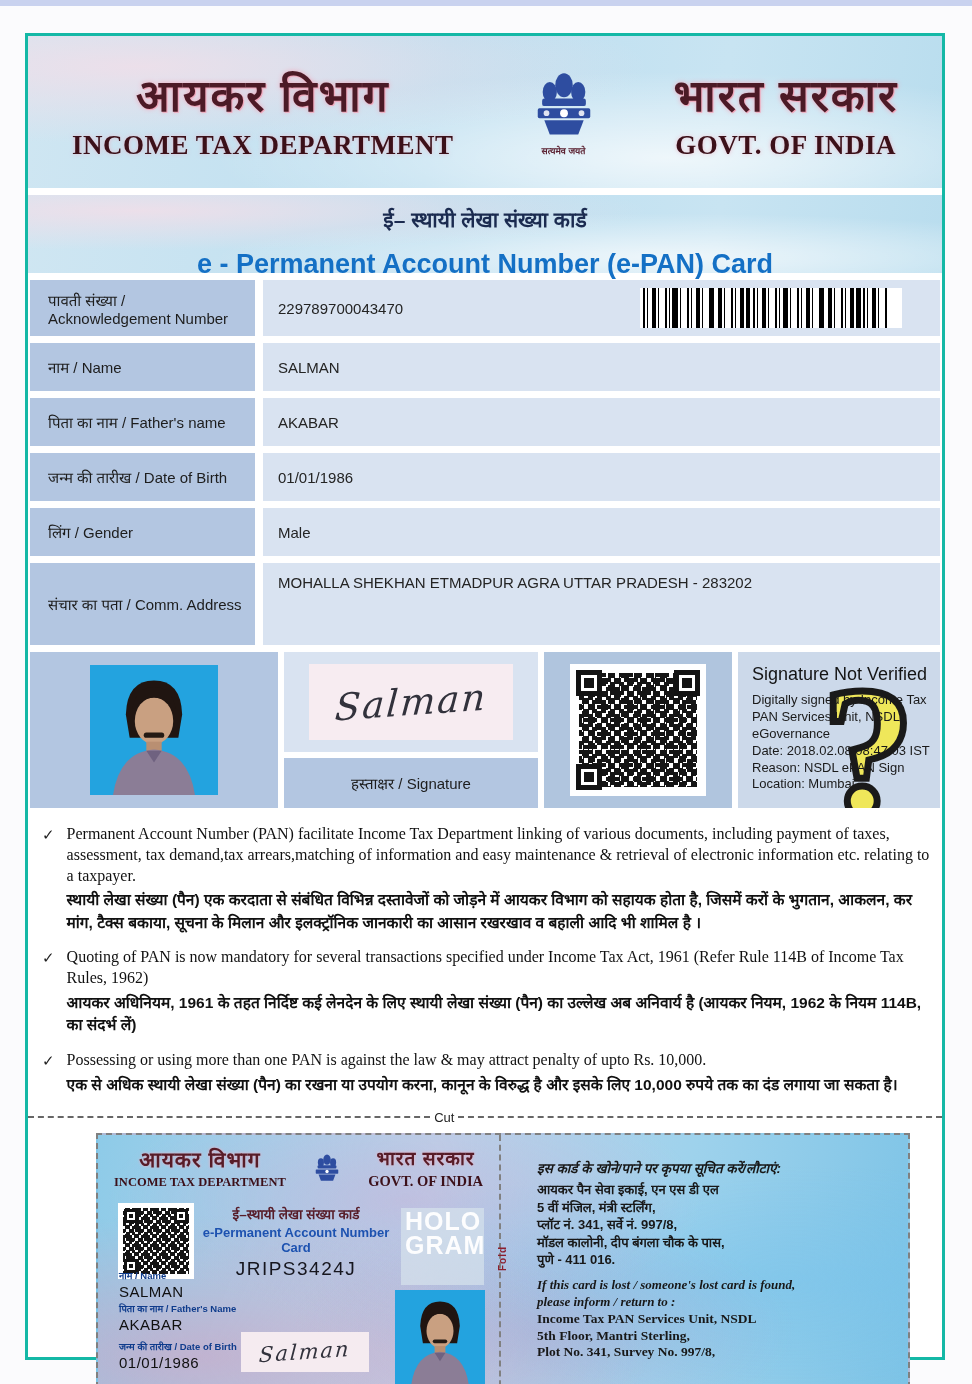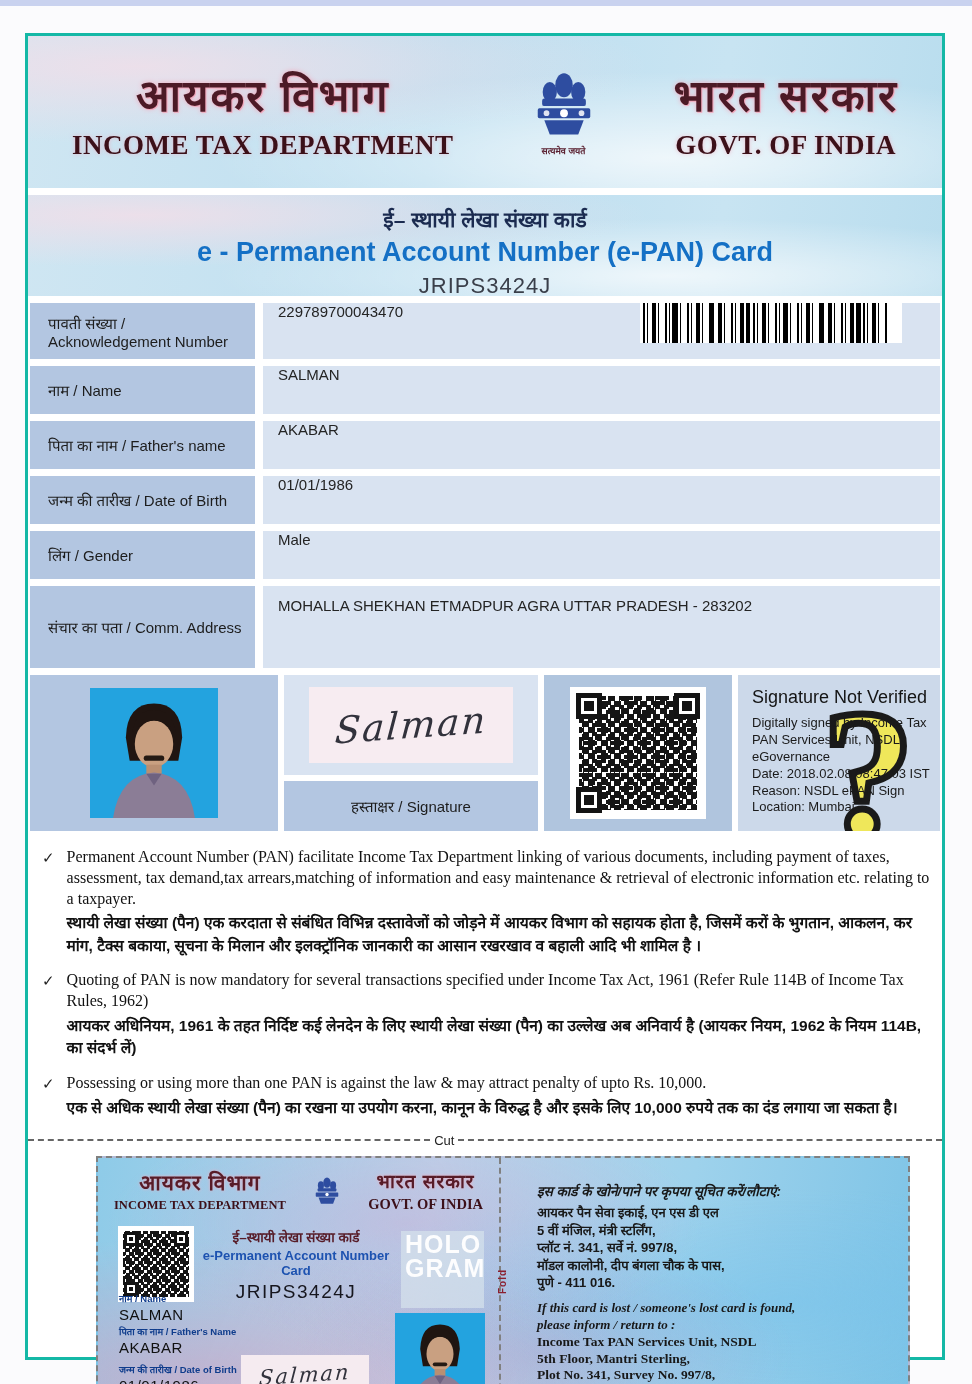--- a/index.html
+++ b/index.html
@@ -33,35 +33,35 @@
     font-family:"Liberation Serif", serif; font-weight:bold; font-size:27px;
     color:#3c1019; margin-top:6px; letter-spacing:.5px;
     text-shadow:0 0 4px rgba(240,168,188,.7);
   }
   .emblem-wrap { text-align:center; margin-top:4px; }
   .emblem-motto { font-size:9px; color:#5a2030; font-weight:bold; margin-top:1px; }
 
   .sep { height:7px; background:#ffffff; }
 
   
-  .titlebar { height:101px; text-align:center; padding-top:10px; }
+  .titlebar { height:78px; text-align:center; padding-top:10px; }
   .t-hi { font-size:21px; font-weight:bold; color:#1b2b50; }
-  .t-en { font-size:27px; font-weight:bold; color:#1470c5; margin-top:4px; }
+  .t-en { font-size:27px; font-weight:bold; color:#1470c5; margin-top:16px; }
   .t-pan { font-size:22px; color:#3a3f4a; margin-top:5px; letter-spacing:1px; }
 
   
   .table-area { margin:7px 2px 0 2px; display:flex; flex-direction:column; gap:7px; }
   .row { display:flex; gap:8px; }
   .lbl {
     width:225px; background:#b3c6e1; font-size:15px; color:#1d1d1d;
     display:flex; flex-direction:column; justify-content:center; padding-left:18px;
   }
   .val {
     flex:1; background:#d9e3f1; font-size:15px; color:#242424;
-    display:flex; padding-left:15px;
+    display:flex; align-items:center; padding-left:15px;
   }
   .h56{height:56px} .h48{height:48px} .h82{height:82px}
   .val-top { align-items:flex-start; padding-top:11px; }
   .ack-val { justify-content:space-between; padding-right:4px; }
   .barcode {
     width:262px; height:40px; background-color:#fff; margin-right:34px;
     background-image:
       repeating-linear-gradient(90deg,#000 0 2px,transparent 2px 4px,#000 4px 5px,transparent 5px 9px,#000 9px 13px,transparent 13px 15px,#000 15px 16px,transparent 16px 22px),
       repeating-linear-gradient(90deg,transparent 0 29px,#000 29px 33px,transparent 33px 37px);
     border-right:14px solid #fff; border-left:3px solid #fff;

